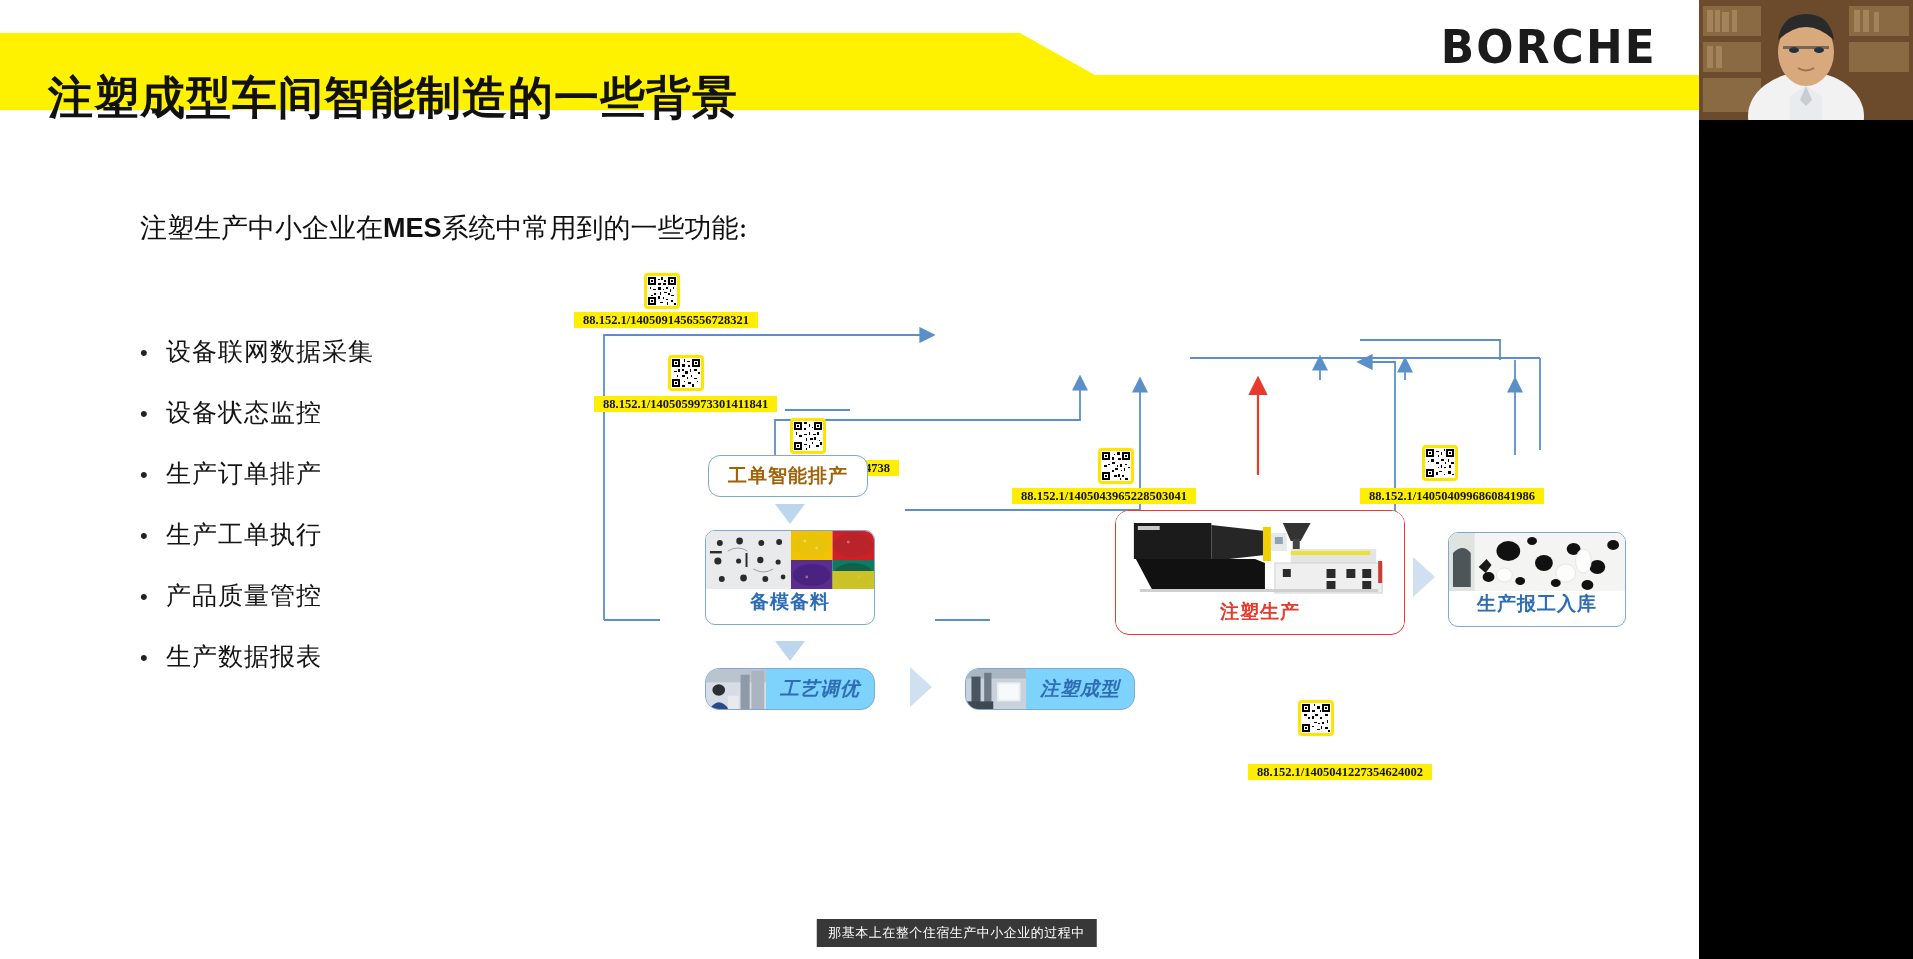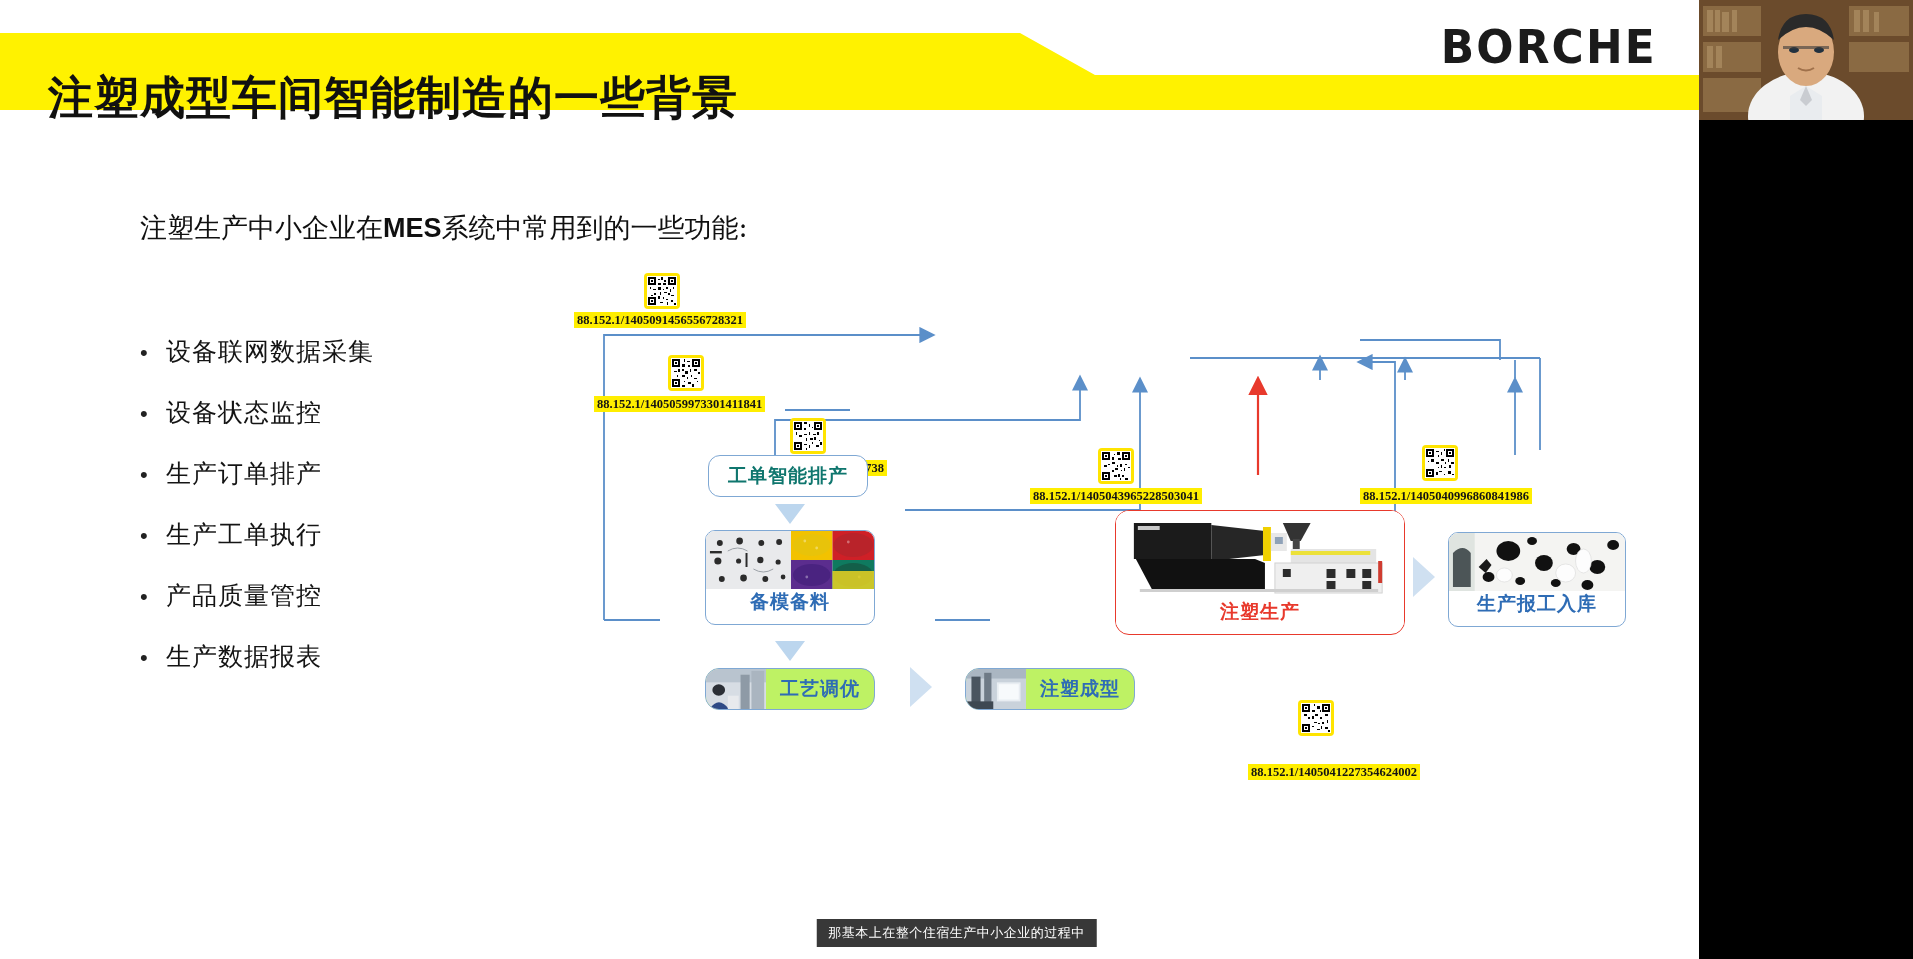--- a/index.html
+++ b/index.html
@@ -128,40 +128,40 @@
   .qr svg { display: block; width: 100%; height: 100%; }
 
   
   .idlabel {
     position: absolute;
     background: #ffee00;
     font-family: "Liberation Serif", "DejaVu Serif", serif;
     font-size: 12.5px;
     font-weight: 700;
     color: #141414;
-    padding: 1px 3px;
+    padding: 1px 9px;
     white-space: nowrap;
     line-height: 1.15;
   }
 
   
   .pill {
     position: absolute;
     background: #ffffff;
     border: 1.6px solid #7fa8d4;
     border-radius: 12px;
     display: flex;
     align-items: center;
     box-shadow: 0 0 0 0 transparent;
   }
   .pill .cap {
     font-family: "DejaVu Sans", "Liberation Sans", sans-serif;
     font-size: 19px;
     font-weight: 700;
-    color: #0f766e;
+    color: #a16207;
     white-space: nowrap;
     letter-spacing: 1px;
   }
   .pill.center-cap { justify-content: center; }
 
   
   .card {
     position: absolute;
     background: #fff;
     border: 1.6px solid #7fa8d4;
@@ -178,25 +178,26 @@
     background: #fff;
   }
 
   
   .card.red { border: 1.8px solid #e8392c; border-radius: 14px; }
   .card.red .cap { color: #e8392c; }
 
   
   .thumbpill {
     position: absolute;
-    background: #bef264;
+    background: #7dd3fc;
     border: 1.6px solid #7fa8d4;
     border-radius: 14px;
     display: flex; align-items: center;
     overflow: hidden;
+    font-style: italic;
   }
   .thumbpill .thumb { width: 66px; height: 100%; position: relative; overflow: hidden; }
   .thumbpill .cap {
     flex: 1;
     text-align: center;
     font-family: "DejaVu Sans", "Liberation Sans", sans-serif;
     font-size: 19px; font-weight: 700; color: #2e6cb5;
     letter-spacing: 1px; white-space: nowrap;
     padding: 0 14px;
   }
@@ -477,21 +478,21 @@
             <rect x="14" y="13" width="1" height="1"></rect>
             <rect x="16" y="12" width="1" height="2"></rect>
             <rect x="9" y="17" width="2" height="1"></rect>
             <rect x="12" y="16" width="1" height="2"></rect>
             <rect x="15" y="17" width="1" height="1"></rect>
             <rect x="17" y="19" width="2" height="1"></rect>
             <rect x="13" y="19" width="1" height="1"></rect>
           </g>
         </svg>
     </div>
-    <div class="idlabel" style="left:370px;top:188px;">88.152.1/1405043965228503041</div>
+    <div class="idlabel" style="left:352px;top:188px;">88.152.1/1405043965228503041</div>
 
     <div class="qr" style="left:762px;top:145px;">
       <svg viewBox="0 0 21 21" shape-rendering="crispEdges">
           <rect width="21" height="21" fill="#fff"></rect>
           <g fill="#000">
             <rect x="1" y="1" width="5" height="5"></rect>
             <rect x="2" y="2" width="3" height="3" fill="#fff"></rect>
             <rect x="3" y="3" width="1" height="1"></rect>
             <rect x="15" y="1" width="5" height="5"></rect>
             <rect x="16" y="2" width="3" height="3" fill="#fff"></rect>

